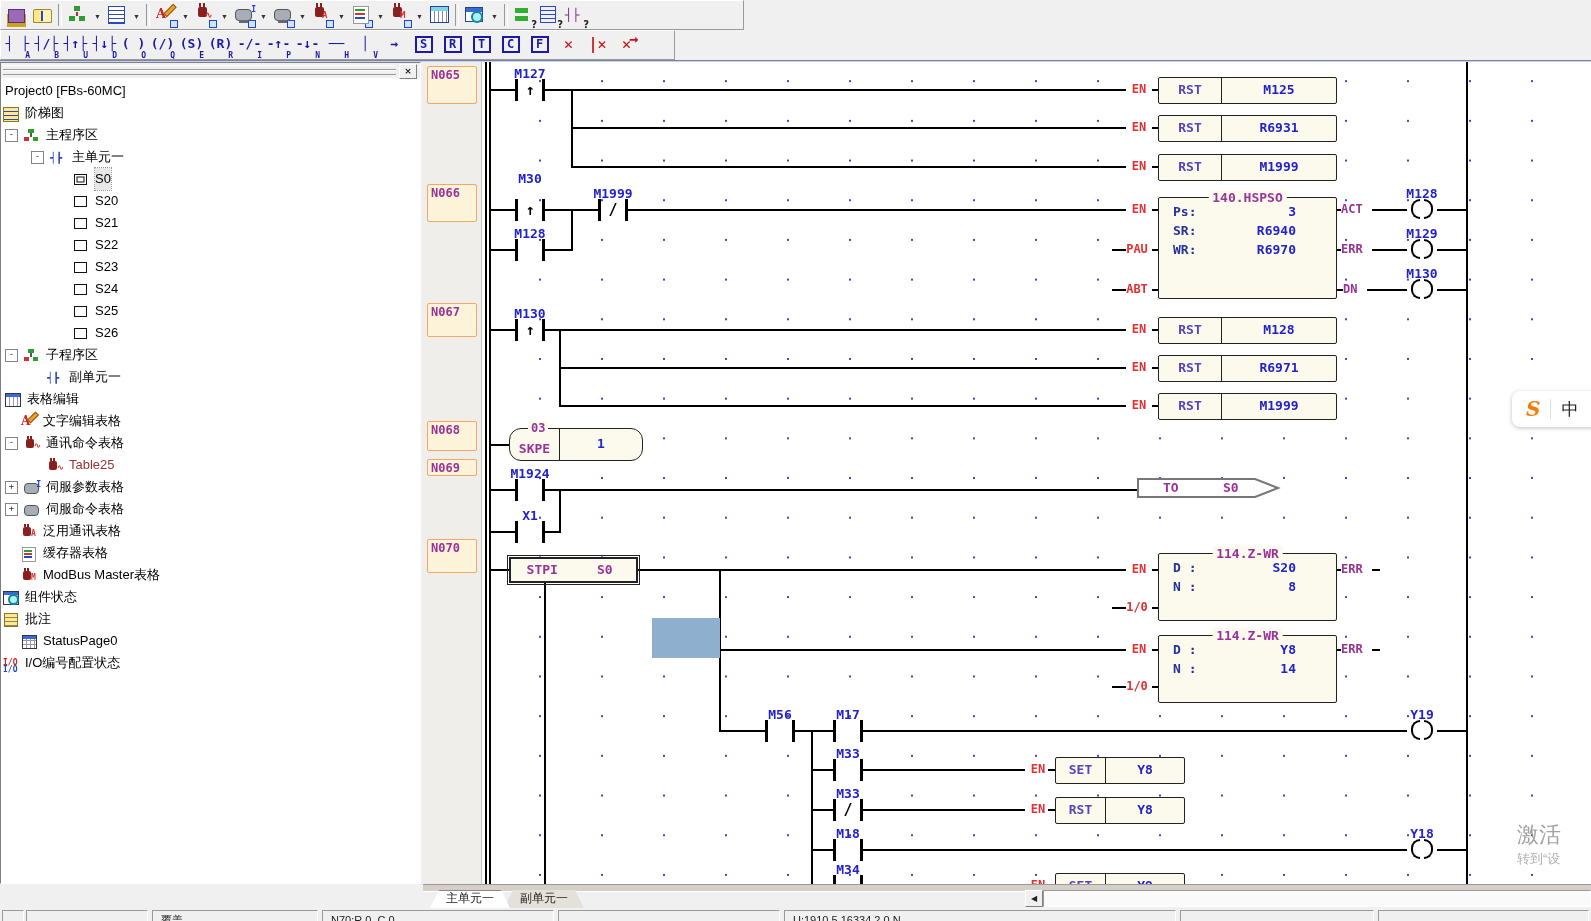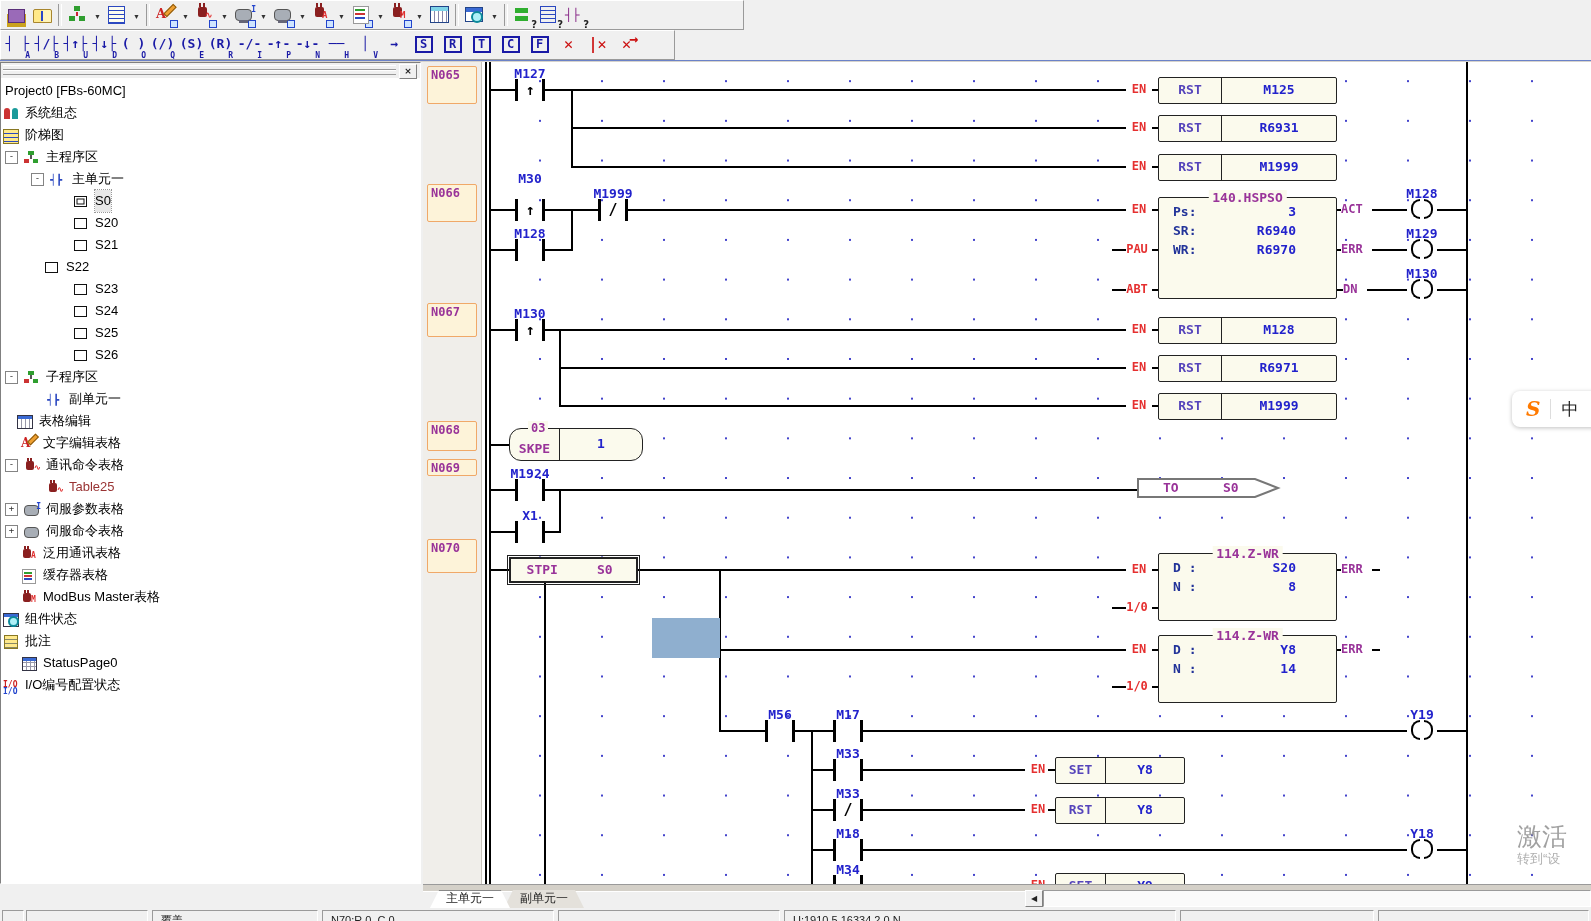--- a/index.html
+++ b/index.html
@@ -152,21 +152,21 @@
   #hstrack{position:absolute;left:1043px;top:890px;width:548px;height:17px;background:#fafafa;border:1px solid;border-color:#9a9a9a #fff #fff #9a9a9a;box-sizing:border-box}
   #status{position:absolute;left:0;top:908px;width:1591px;height:13px;overflow:hidden;background:#f0f0f0}
   .seg{position:absolute;top:2px;height:19px;background:#f0f0f0;border:1px solid;border-color:#9a9a9a #fff #fff #9a9a9a;
        font-size:11px;line-height:18px;padding:0 8px;box-sizing:border-box;color:#222;white-space:nowrap;overflow:hidden}
   
   #ime{position:absolute;left:1512px;top:391px;width:110px;height:36px;background:#fff;border-radius:8px;
        box-shadow:0 1px 4px rgba(0,0,0,.25);display:flex;align-items:center}
   #ime .s{font:bold italic 20px "DejaVu Serif",serif;color:#ff7a00;margin-left:14px}
   #ime .dv{width:1px;height:20px;background:#ddd;margin:0 10px}
   #ime .zh{font-size:17px;color:#222}
-  #wm1{position:absolute;left:1517px;top:820px;font-size:25px;color:#8a8a8a;opacity:.8;white-space:nowrap}
+  #wm1{position:absolute;left:1517px;top:820px;font-size:22px;color:#8a8a8a;opacity:.8;white-space:nowrap}
   #wm2{position:absolute;left:1517px;top:850px;font-size:13px;color:#9a9a9a;opacity:.8;white-space:nowrap}
 </style>
 </head>
 <body>
 
 <div id="tb1">
   <div class="tbtn t-chip">
       <i></i>
     </div>
   <div class="tbtn t-book">
@@ -265,26 +265,20 @@
   <div id="phead">
     <div class="grab" style="top:2px"></div>
     <div class="grab" style="top:7px"></div>
     <div id="pclose"><span>×</span></div>
   </div>
   <div id="tree">
     <div class="trow" style="padding-left:4px">
         <span>Project0 [FBs-60MC]</span>
       </div>
     <div class="trow" style="padding-left:2px">
-        <span class="tic i-sys">
-          <i></i>
-        </span>
-        <span>系统组态</span>
-      </div>
-    <div class="trow" style="padding-left:2px">
         <span class="tic i-lad">
           <i></i>
         </span>
         <span>阶梯图</span>
       </div>
     <div class="trow" style="padding-left:4px">
         <span class="exp">-</span>
         <span class="tic i-prog">
           <i></i>
         </span>
@@ -308,21 +302,21 @@
           <i></i>
         </span>
         <span>S20</span>
       </div>
     <div class="trow" style="padding-left:72px">
         <span class="tic i-sbox">
           <i></i>
         </span>
         <span>S21</span>
       </div>
-    <div class="trow" style="padding-left:43px">
+    <div class="trow" style="padding-left:72px">
         <span class="tic i-sbox">
           <i></i>
         </span>
         <span>S22</span>
       </div>
     <div class="trow" style="padding-left:72px">
         <span class="tic i-sbox">
           <i></i>
         </span>
         <span>S23</span>
@@ -351,21 +345,21 @@
           <i></i>
         </span>
         <span>子程序区</span>
       </div>
     <div class="trow" style="padding-left:46px">
         <span class="tic i-unit">
           <i></i>
         </span>
         <span>副单元一</span>
       </div>
-    <div class="trow" style="padding-left:16px">
+    <div class="trow" style="padding-left:4px">
         <span class="tic i-tabed">
           <i></i>
         </span>
         <span>表格编辑</span>
       </div>
     <div class="trow" style="padding-left:20px">
         <span class="tic i-texted">
           <i></i>
         </span>
         <span>文字编辑表格</span>

